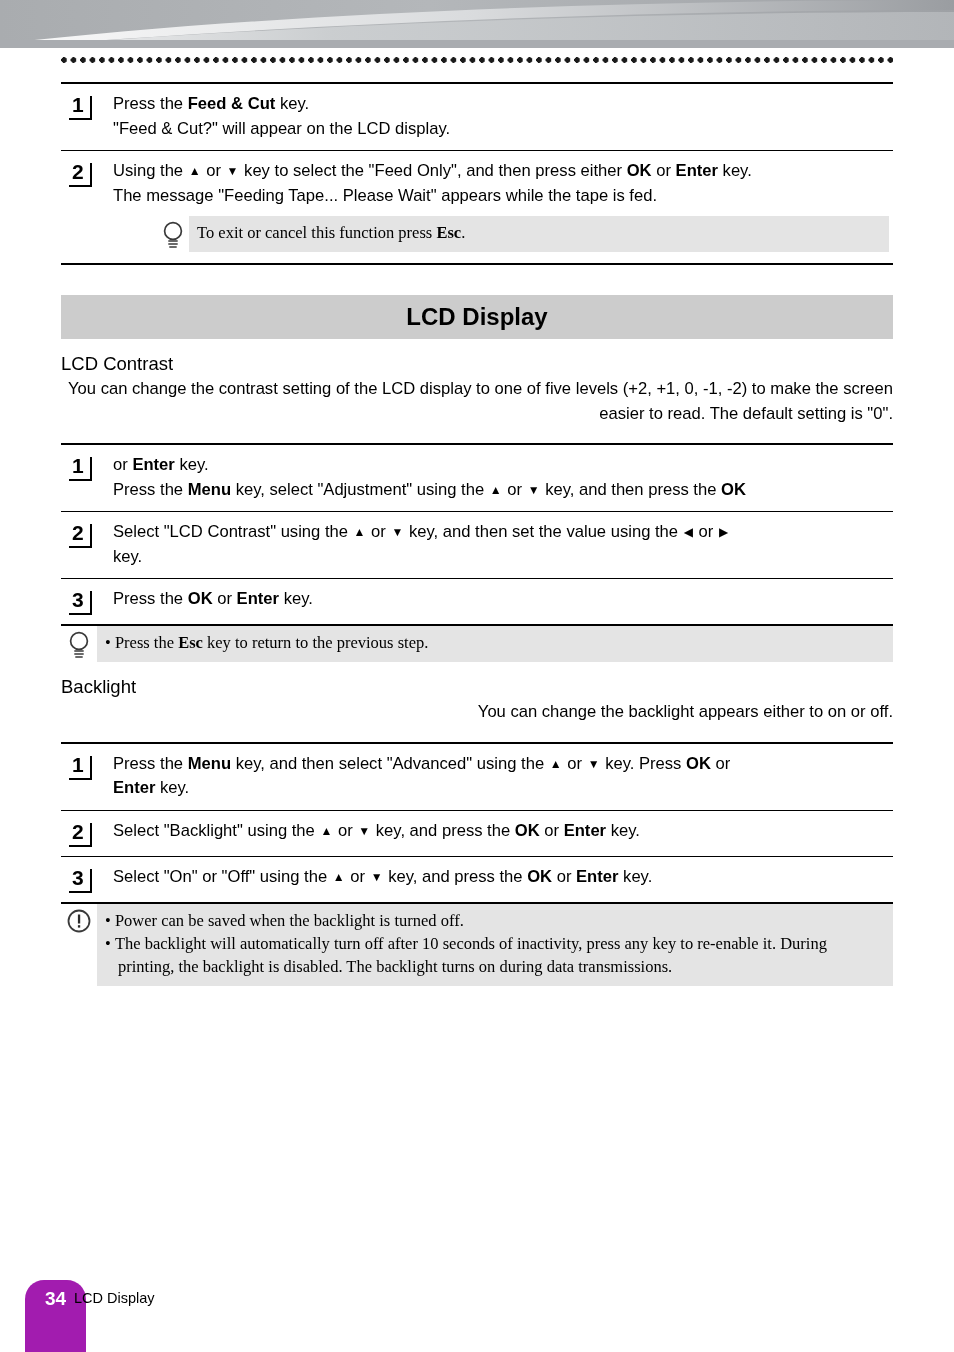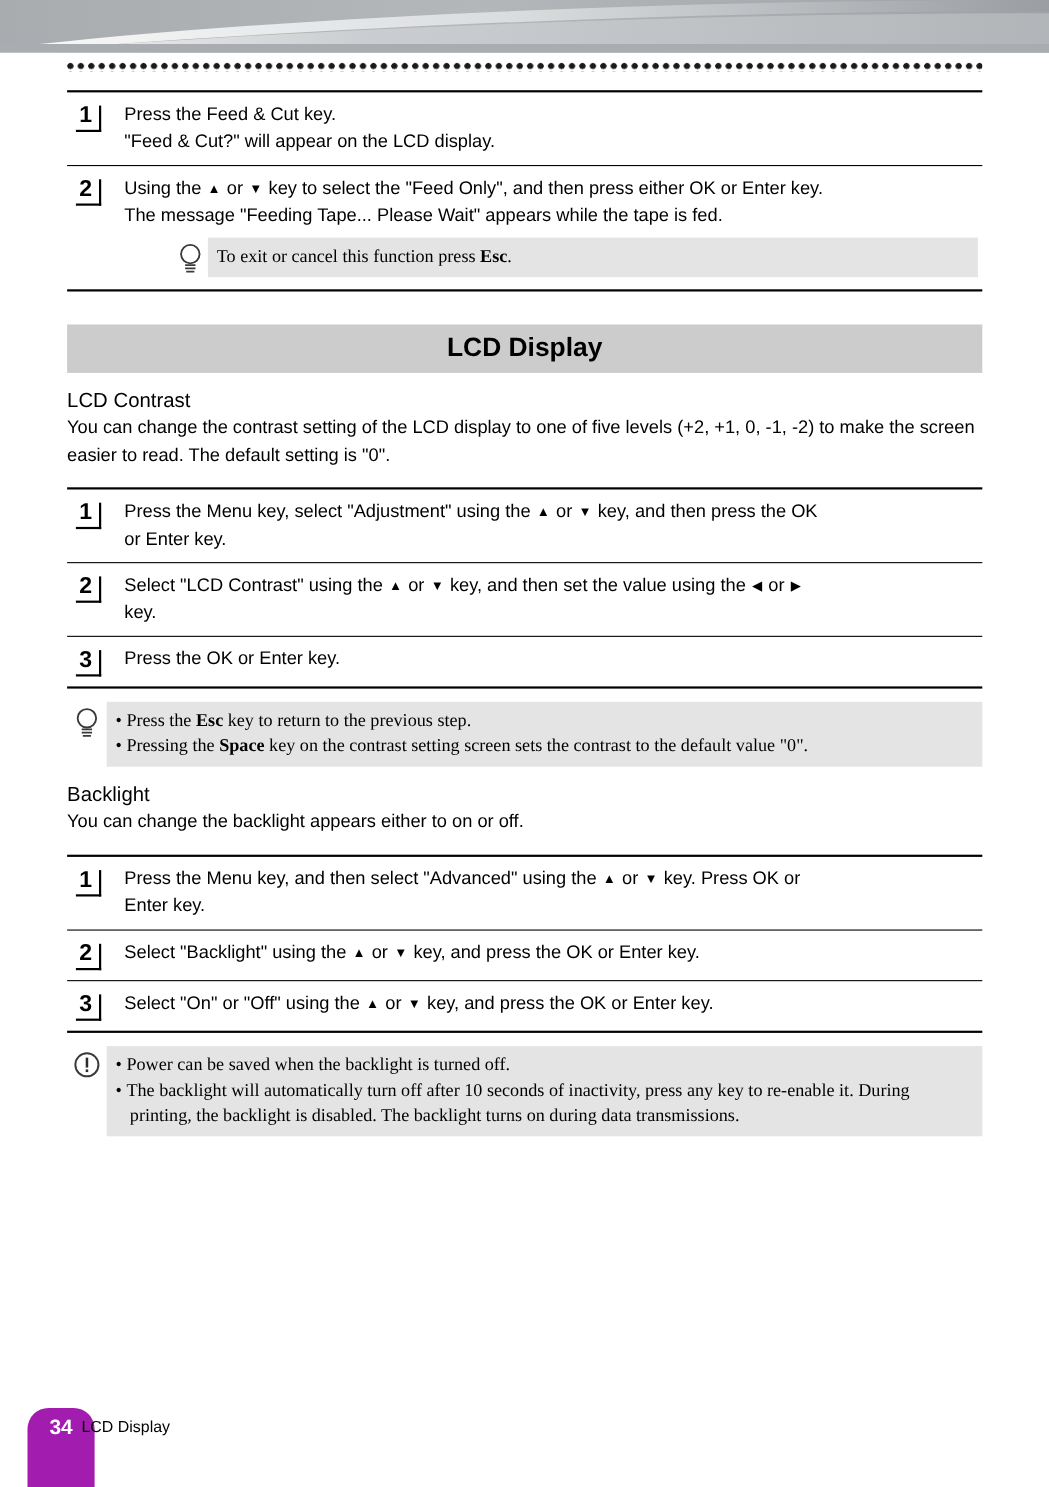--- a/index.html
+++ b/index.html
@@ -95,21 +95,21 @@
     border-right: 2.6px solid #000;
     border-bottom: 2.6px solid #000;
   }
 
   .step-body {
     flex: 1 1 auto;
     font-size: 16.6px;
     line-height: 24.5px;
     padding-right: 4px;
   }
-  .step-body b { font-weight: normal; }
+  .step-body b { font-weight: bold; }
 
   
   .key-arrow {
     display: inline-block;
     font-size: 12px;
     line-height: 1;
     vertical-align: 1px;
     padding: 0 1px;
   }
 
@@ -130,27 +130,27 @@
   
   .sub-head {
     font-size: 18.5px;
     font-weight: normal;
     margin-top: 14px;
   }
   .intro {
     font-size: 16.6px;
     line-height: 24.5px;
     margin-top: 2px;
+    text-align: right;
   }
 
   
   .callout {
     display: flex;
     align-items: flex-start;
-    margin-top: 12px;
   }
   .callout .ico {
     flex: 0 0 auto;
     width: 36px;
     padding-top: 4px;
     display: flex;
     justify-content: center;
   }
   .callout .box {
     flex: 1 1 auto;
@@ -281,22 +281,22 @@
 
     <div class="sub-head">LCD Contrast</div>
     <div class="intro">You can change the contrast setting of the LCD display to one of five levels (+2, +1, 0, -1, -2) to make the screen easier to read. The default setting is "0".</div>
 
     <div class="steps" id="contrast-steps">
         <div class="step">
           <div class="step-num">
             <span class="n">1</span>
           </div>
           <div class="step-body">
+            <div>or <b>Enter</b> key.</div>
             <div>Press the <b>Menu</b> key, select "Adjustment" using the <span class="key-arrow">▲</span> or <span class="key-arrow">▼</span> key, and then press the <b>OK</b></div>
-            <div>or <b>Enter</b> key.</div>
           </div>
         </div>
         <div class="step">
           <div class="step-num">
             <span class="n">2</span>
           </div>
           <div class="step-body">
             <div>Select "LCD Contrast" using the <span class="key-arrow">▲</span> or <span class="key-arrow">▼</span> key, and then set the value using the <span class="key-arrow">◀</span> or <span class="key-arrow">▶</span></div>
             <div>key.</div>
           </div>
@@ -313,21 +313,20 @@
 
     <div class="callout" id="contrast-note">
         <div class="ico">
           <svg width="22" height="30" viewBox="0 0 22 30">
             <circle cx="11" cy="11" r="8.4" fill="none" stroke="#3a3a3a" stroke-width="1.7"></circle>
             <path d="M6.3,21 h9.4 M6.3,24 h9.4 M7.3,27 h7.4" stroke="#3a3a3a" stroke-width="1.6" fill="none"></path>
           </svg>
         </div>
         <div class="box">
           <div class="li hang">Press the <b>Esc</b> key to return to the previous step.</div>
-          <div class="li hang">Pressing the <b>Space</b> key on the contrast setting screen sets the contrast to the default value "0".</div>
         </div>
       </div>
 
     <div class="sub-head">Backlight</div>
     <div class="intro" id="backlight-intro">
         <div>You can change the backlight appears either to on or off.</div>
       </div>
 
     <div class="steps" id="backlight-steps">
         <div class="step">

